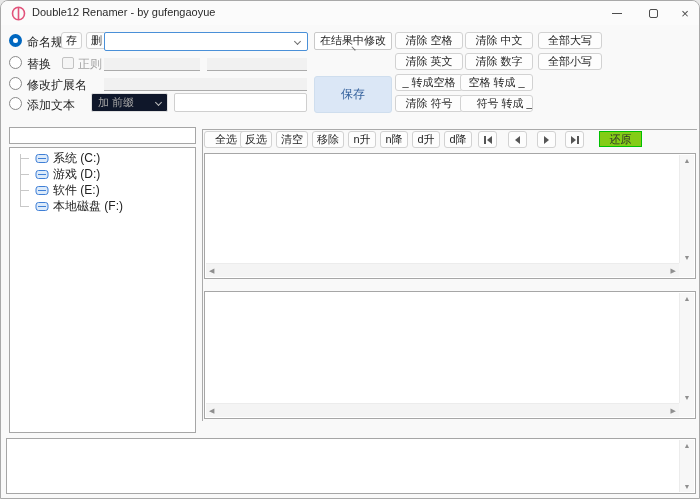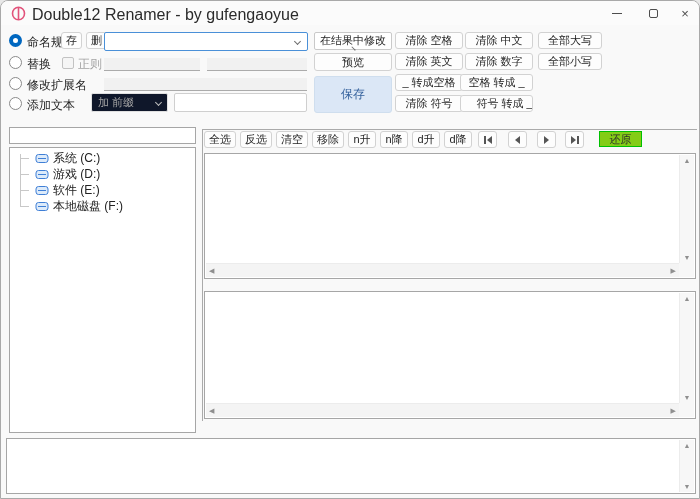--- a/index.html
+++ b/index.html
@@ -6,21 +6,21 @@
   html,body { width:700px; height:499px; }
   body { font-family:"Liberation Sans","DejaVu Sans",sans-serif; background:#e8e8e8; }
   .window {
     position:relative; width:700px; height:499px; background:#f9f9f9;
     border:1px solid #a9a9a9; border-radius:8px 8px 0 0; overflow:hidden;
   }
 
   
   .titlebar { position:absolute; top:0; left:0; width:100%; height:24px; background:#fbfbfb; }
   .logo { position:absolute; left:10px; top:5px; }
-  .title-text { position:absolute; left:31px; top:5px; font-size:16px; color:#2b2b2b; }
+  .title-text { position:absolute; left:31px; top:5px; font-size:11px; color:#2b2b2b; }
   .win-btn { position:absolute; top:0; height:24px; display:flex; align-items:center; justify-content:center; }
   .wb-min { left:599px; width:34px; }
   .wb-max { left:635px; width:34px; }
   .wb-close { left:669px; width:30px; }
   .min-glyph { width:10px; height:1px; background:#4d4d4d; }
   .max-glyph { width:9px; height:9px; border:1px solid #4d4d4d; border-radius:2px; }
   .close-glyph { font-size:13px; color:#4d4d4d; line-height:1; }
 
   
   .btn {
@@ -126,21 +126,20 @@
   <div class="dd disabled" style="left:90px; top:92px; width:77px; height:19px;">
     <span>加 前缀</span>
     <span class="chevron"></span>
   </div>
   <div class="input-plain" style="left:173px; top:92px; width:133px; height:19px;"></div>
 
   <div class="dd" style="left:313px; top:31px; width:78px; height:18px;flex-direction:column;">
     <span>在结果中修改</span>
     <span class="chevron"></span>
   </div>
-  <div class="btn" style="left:313px; top:52px; width:78px; height:18px;">预览</div>
   <div class="save-big">保存</div>
 
   <div class="btn" style="left:394px; top:31px; width:68px; height:17px;">清除 空格</div>
   <div class="btn" style="left:394px; top:52px; width:68px; height:17px;">清除 英文</div>
   <div class="btn" style="left:394px; top:73px; width:68px; height:17px;">_ 转成空格</div>
   <div class="btn" style="left:394px; top:94px; width:68px; height:17px;">清除 符号</div>
 
   <div class="btn" style="left:464px; top:31px; width:68px; height:17px;">清除 中文</div>
   <div class="btn" style="left:464px; top:52px; width:68px; height:17px;">清除 数字</div>
   <div class="btn" style="left:459px; top:73px; width:73px; height:17px;">空格 转成 _</div>
@@ -182,21 +181,21 @@
       <svg width="14" height="11">
           <rect x="1" y="1.5" width="12" height="8" rx="2.5" fill="#ddebfa" stroke="#3f7fd6"></rect>
           <line x1="3" y1="5.5" x2="11" y2="5.5" stroke="#3f7fd6"></line>
         </svg>
       <span>本地磁盘 (F:)</span>
     </div>
   </div>
 
   <div class="right-frame"></div>
 
-  <div class="btn" style="left:203px; top:130px; width:32px; height:17px;">全选</div>
+  <div class="btn" style="left:203px; top:130px; width:44px; height:17px;">全选</div>
   <div class="btn" style="left:239px; top:130px; width:32px; height:17px;">反选</div>
   <div class="btn" style="left:275px; top:130px; width:32px; height:17px;">清空</div>
   <div class="btn" style="left:311px; top:130px; width:32px; height:17px;">移除</div>
   <div class="btn" style="left:347px; top:130px; width:28px; height:17px;">n升</div>
   <div class="btn" style="left:379px; top:130px; width:28px; height:17px;">n降</div>
   <div class="btn" style="left:411px; top:130px; width:28px; height:17px;">d升</div>
   <div class="btn" style="left:443px; top:130px; width:28px; height:17px;">d降</div>
 
   <div class="btn navbtn" style="left:477px;">
     <div class="vbar"></div>

